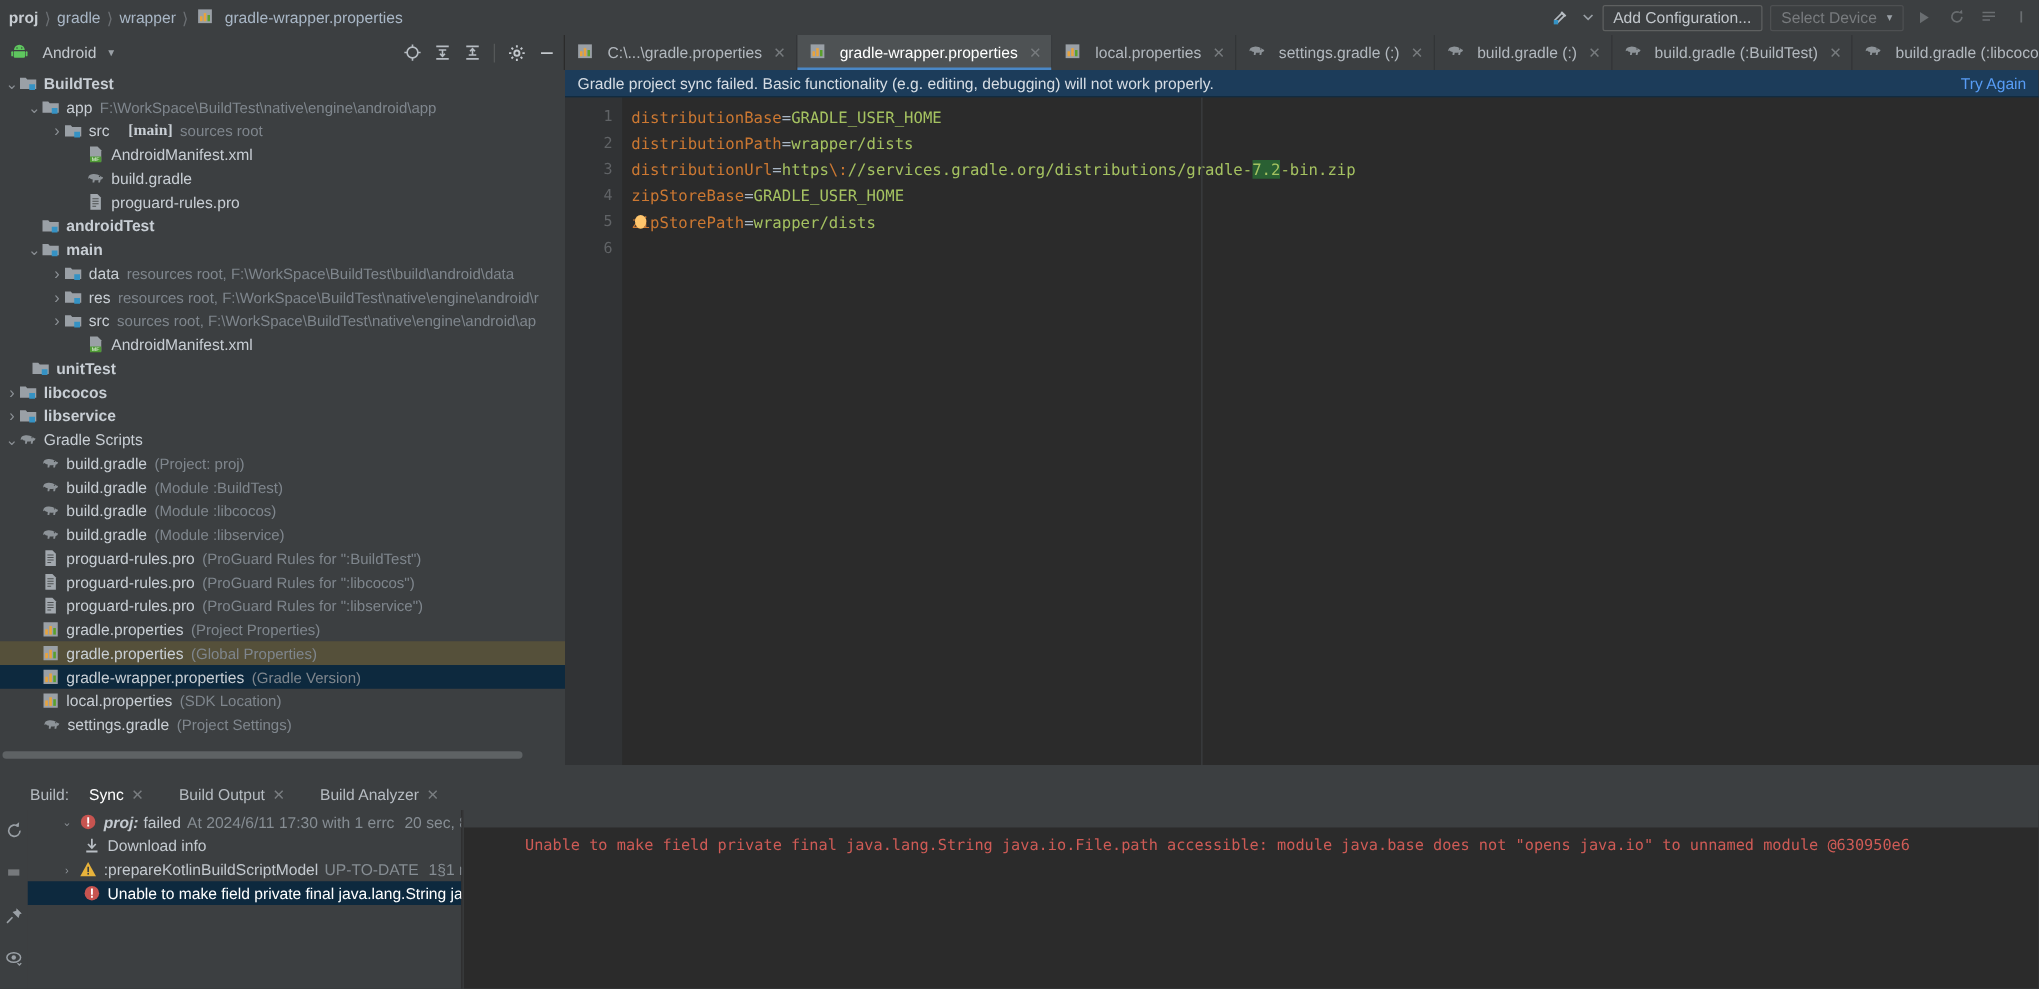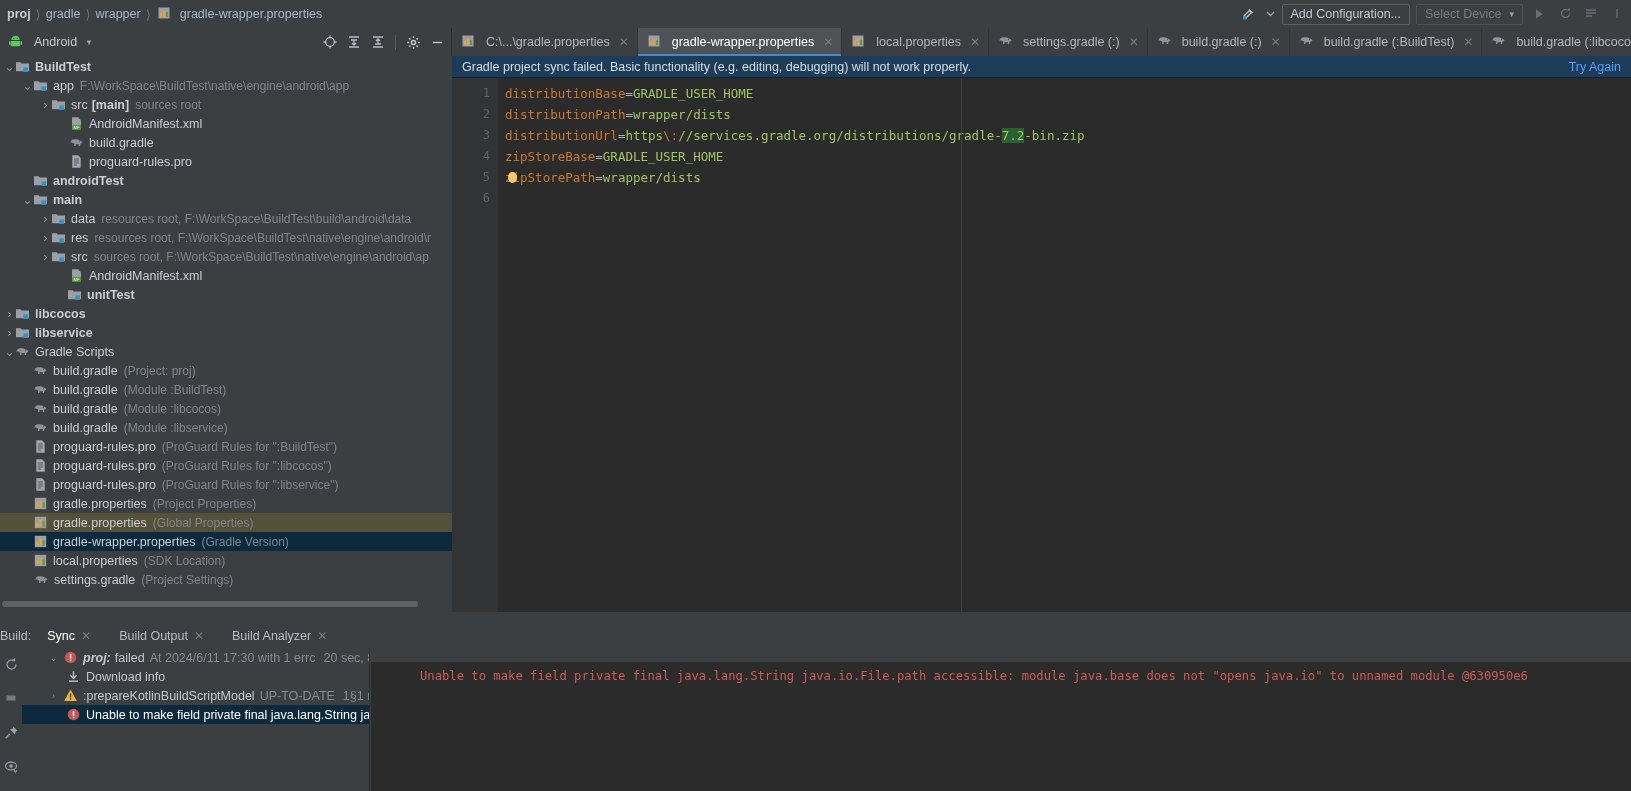--- a/index.html
+++ b/index.html
@@ -82,21 +82,21 @@
   }
   .node.sel-blue { background: #0d293e; color: #ffffff; }
   .node.sel-olive { background: #55503a; }
   .arrow {
     width: 11px; display: inline-block; text-align: center;
     color: #8c9196; font-size: 9px; flex: 0 0 11px;
   }
   .node .nm { color: #c8ced4; }
   .node .nm.b { font-weight: bold; }
   .node .sub { color: #7f868d; margin-left: 6px; font-size: 12px; }
-  .node .tag { font-weight: bold; color: #c8ced4; margin-left: 4px; }
+  .node .tag { font-weight: bold; color: #c8ced4; margin-left: 15px; font-family: Liberation Serif, serif; }
   .ico { width: 16px; height: 16px; margin-right: 4px; flex: 0 0 16px; display:inline-block; }
 
   .hscroll {
     position: absolute; left: 0; bottom: 4px; width: 452px; height: 8px;
   }
   .hscroll .thumb {
     position: absolute; left: 2px; top: 1px; width: 416px; height: 6px;
     background: #5e6264; border-radius: 3px;
   }
 
@@ -145,21 +145,21 @@
     background: #ffc66d;
   }
 
   
   .build-pane {
     position: absolute; left: 0; top: 612px; width: 1631px; height: 179px;
     background: #3c3f41;
   }
   .build-tabs {
     position: absolute; left: 0; top: 12px; width: 1470px; height: 24px;
-    display: flex; align-items: center; font-size: 12.5px;
+    display: flex; align-items: center; font-size: 12.5px; padding-left: 24px;
   }
   .build-tabs .blabel { color: #b6bcc2; padding-left: 0px; margin-right: 12px; }
   .btab {
     display: flex; align-items: center; gap: 6px; margin-right: 20px;
     color: #b6bcc2; position: relative; height: 24px; padding: 0 4px;
   }
   .btab.active { color: #ffffff; }
   .btab.active::after {
     content: ""; position: absolute; left: 0; right: 0; bottom: -2px;
     height: 2px; background: #8d9194;
@@ -520,21 +520,21 @@
           <span class="arrow"></span>
           <span class="ico">
             <svg width="15" height="15" viewBox="0 0 15 15">
               <path d="M3 1.2 h6 l3 3 v9 H3 Z" fill="#9aa0a6"></path>
               <rect x="3" y="9.2" width="9" height="4.6" fill="#4f9a35"></rect>
               <text x="7.5" y="13" font-size="4.2" fill="#ffffff" text-anchor="middle" font-family="Liberation Sans">MF</text>
             </svg>
           </span>
           <span class="nm">AndroidManifest.xml</span>
         </div>
-        <div class="node" style="padding-left: 14px; margin-left: 42px;">
+        <div class="node" style="padding-left: 14px;">
           <span class="arrow"></span>
           <span class="ico">
             <svg width="15" height="15" viewBox="0 0 15 15">
               <path d="M1 3.2 h4.6 l1.2 1.4 H14 v7.6 H1 Z" fill="#9aa0a6"></path>
               <rect x="8.4" y="8.4" width="4.6" height="4.6" fill="#3592c4"></rect>
             </svg>
           </span>
           <span class="nm b">unitTest</span>
         </div>
         <div class="node" style="padding-left: 4px;">

